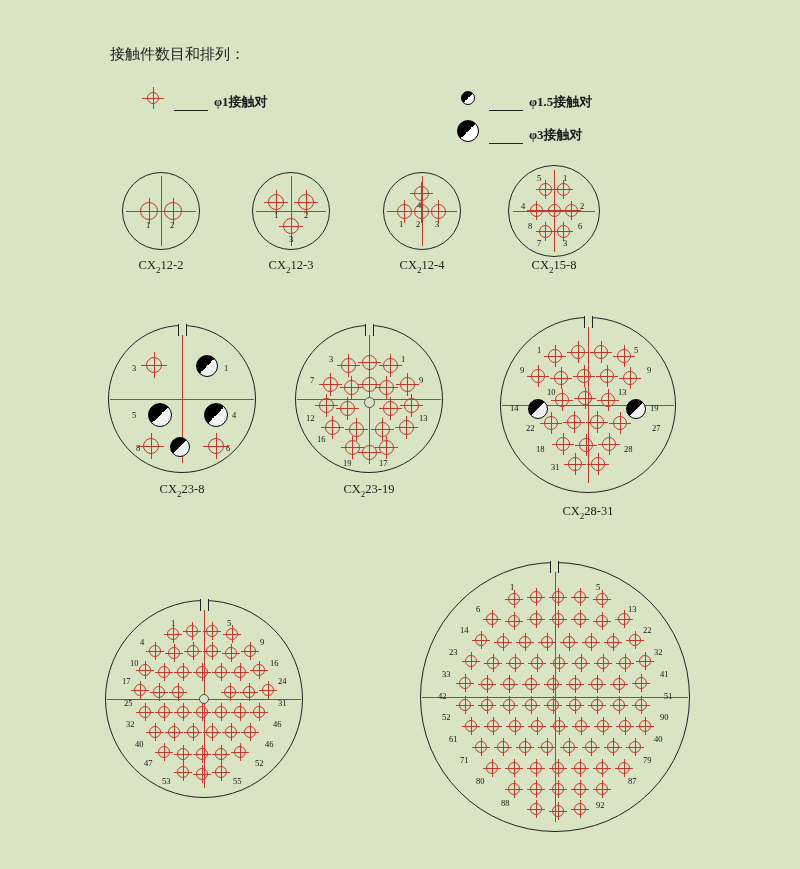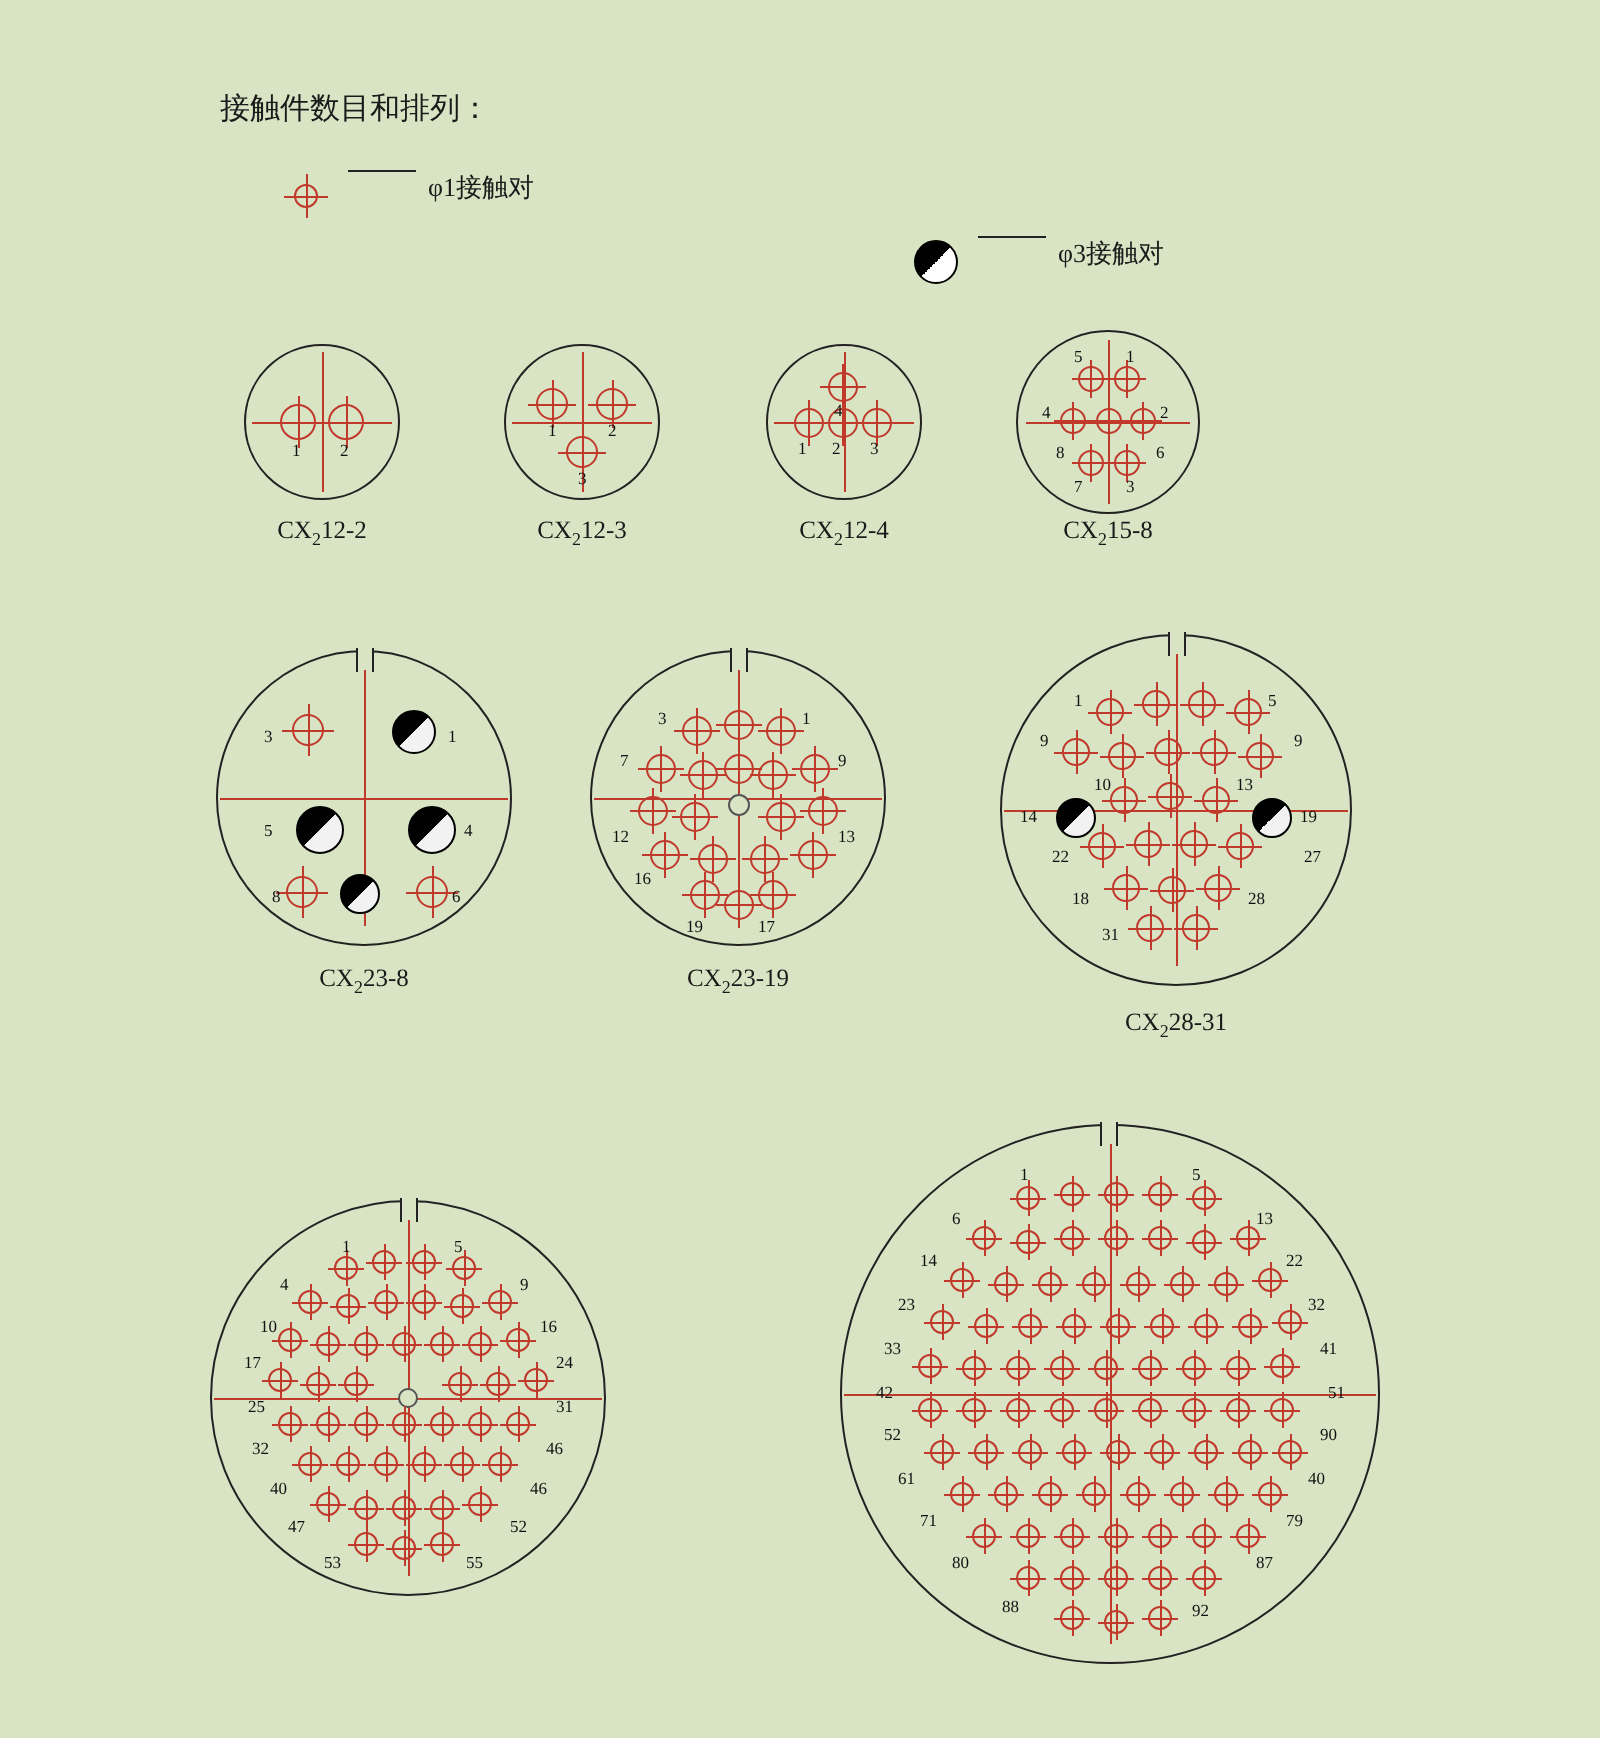--- a/index.html
+++ b/index.html
@@ -19,21 +19,21 @@
     white-space:nowrap;
   }
   .title .sub{font-size:13px;vertical-align:sub;}
 
   .subtitle{
     position:absolute;left:110px;top:45px;
     font-size:15px;white-space:nowrap;
   }
 
   
-  .legend-item{position:absolute;display:flex;align-items:flex-start;gap:0px;}
+  .legend-item{position:absolute;display:flex;align-items:flex-end;gap:0px;font-weight:bold;}
   .legend-sym{position:relative;width:26px;height:26px;flex:0 0 26px;}
   .legend-dash{
     display:inline-block;width:34px;height:0;
     border-top:1px solid #222;margin:0 6px 0 8px;
   }
   .legend-label{font-size:13px;white-space:nowrap;}
   .cross-h,.cross-v{position:absolute;background:#c0392b;}
   .ring{position:absolute;border:1px solid #c0392b;border-radius:50%;box-sizing:border-box;}
   .blk-half{position:absolute;border-radius:50%;box-sizing:border-box;
     background:linear-gradient(to bottom right,#000 0 50%, #fff 50% 100%);
@@ -81,20 +81,27 @@
   <div class="legend-item" style="left:140px;top:85px;">
     <span class="legend-sym">
       <span class="ring" style="left:7px;top:7px;width:12px;height:12px;"></span>
       <span class="cross-h" style="left:2px;top:12.5px;width:22px;height:1px;"></span>
       <span class="cross-v" style="left:12.5px;top:2px;width:1px;height:22px;"></span>
     </span>
     <span class="legend-dash"></span>
     <span class="legend-label">φ1接触对</span>
   </div>
 
+  <div class="legend-item" style="left:455px;top:85px;">
+    <span class="legend-sym">
+      <span class="blk-half" style="left:6px;top:6px;width:14px;height:14px;"></span>
+    </span>
+    <span class="legend-dash"></span>
+    <span class="legend-label">φ1.5接触对</span>
+  </div>
 
 
   <div class="legend-item" style="left:455px;top:118px;">
     <span class="legend-sym">
       <span class="blk-half" style="left:2px;top:2px;width:22px;height:22px;"></span>
     </span>
     <span class="legend-dash"></span>
     <span class="legend-label">φ3接触对</span>
   </div>
 

